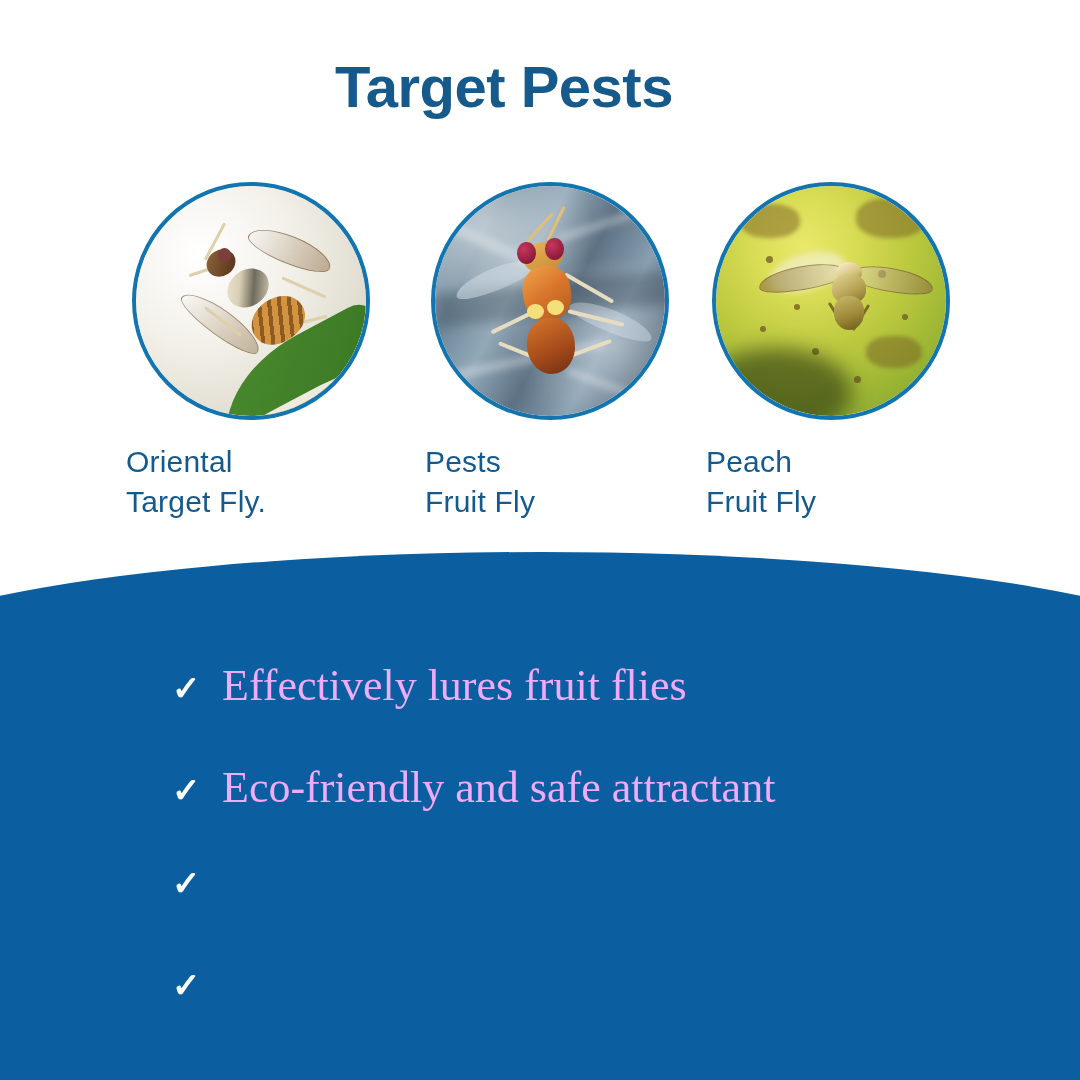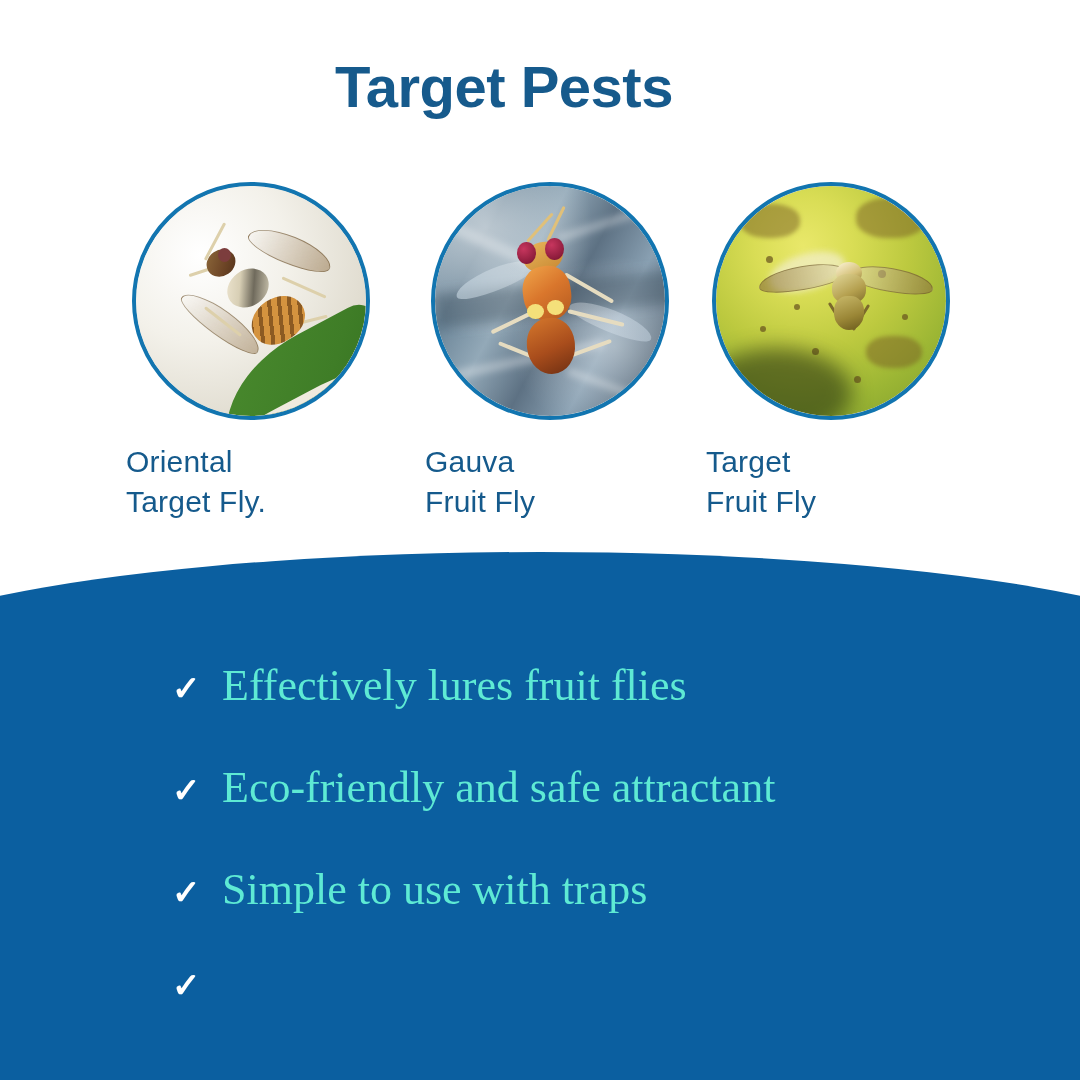--- a/index.html
+++ b/index.html
@@ -334,21 +334,21 @@
     color: #ffffff;
     font-family: "Liberation Sans", sans-serif;
     font-size: 34px;
     font-weight: 700;
     line-height: 1;
   }
   .benefit-text {
     font-family: "Liberation Serif", serif;
     font-size: 44px;
     font-weight: 400;
-    color: #5eead4;
+    color: #f0abfc;
     line-height: 1.1;
     white-space: nowrap;
   }
 </style>
 </head>
 <body>
 
 <div id="poster">
 
   <div class="page-title">Target Pests</div>
@@ -403,21 +403,21 @@
             <div class="eyeL"></div>
             <div class="eyeR"></div>
             <div class="thorax"></div>
             <div class="scut1"></div>
             <div class="scut2"></div>
             <div class="abdomen"></div>
           </div>
         </div>
       </div>
       <div class="pest-label">
-        <span>Gauva</span><br>
+        <span>Pests</span><br>
         <span>Fruit Fly</span>
       </div>
     </div>
 
     <div class="pest-item p2">
       <div class="pest-circle">
         <div class="pest-photo photo-guava">
           <div class="blotch" style="left:24px;top:18px;width:60px;height:34px;"></div>
           <div class="blotch" style="left:140px;top:12px;width:70px;height:40px;"></div>
           <div class="blotch" style="left:150px;top:150px;width:56px;height:32px;"></div>
@@ -436,21 +436,21 @@
             <div class="w2 wing"></div>
             <div class="leg l1"></div>
             <div class="leg l2"></div>
             <div class="head"></div>
             <div class="thorax"></div>
             <div class="abdomen"></div>
           </div>
         </div>
       </div>
       <div class="pest-label">
-        <span>Target</span><br>
+        <span>Peach</span><br>
         <span>Fruit Fly</span>
       </div>
     </div>
 
   </div>
 
   <div class="benefits-band">
     <div class="benefits-inner">
       <div class="benefits-list">
 
@@ -459,21 +459,20 @@
           <span class="benefit-text">Effectively lures fruit flies</span>
         </div>
 
         <div class="benefit-row">
           <span class="benefit-check">✓</span>
           <span class="benefit-text">Eco-friendly and safe attractant</span>
         </div>
 
         <div class="benefit-row">
           <span class="benefit-check">✓</span>
-          <span class="benefit-text">Simple to use with traps</span>
         </div>
 
         <div class="benefit-row">
           <span class="benefit-check">✓</span>
         </div>
 
       </div>
     </div>
   </div>
 

